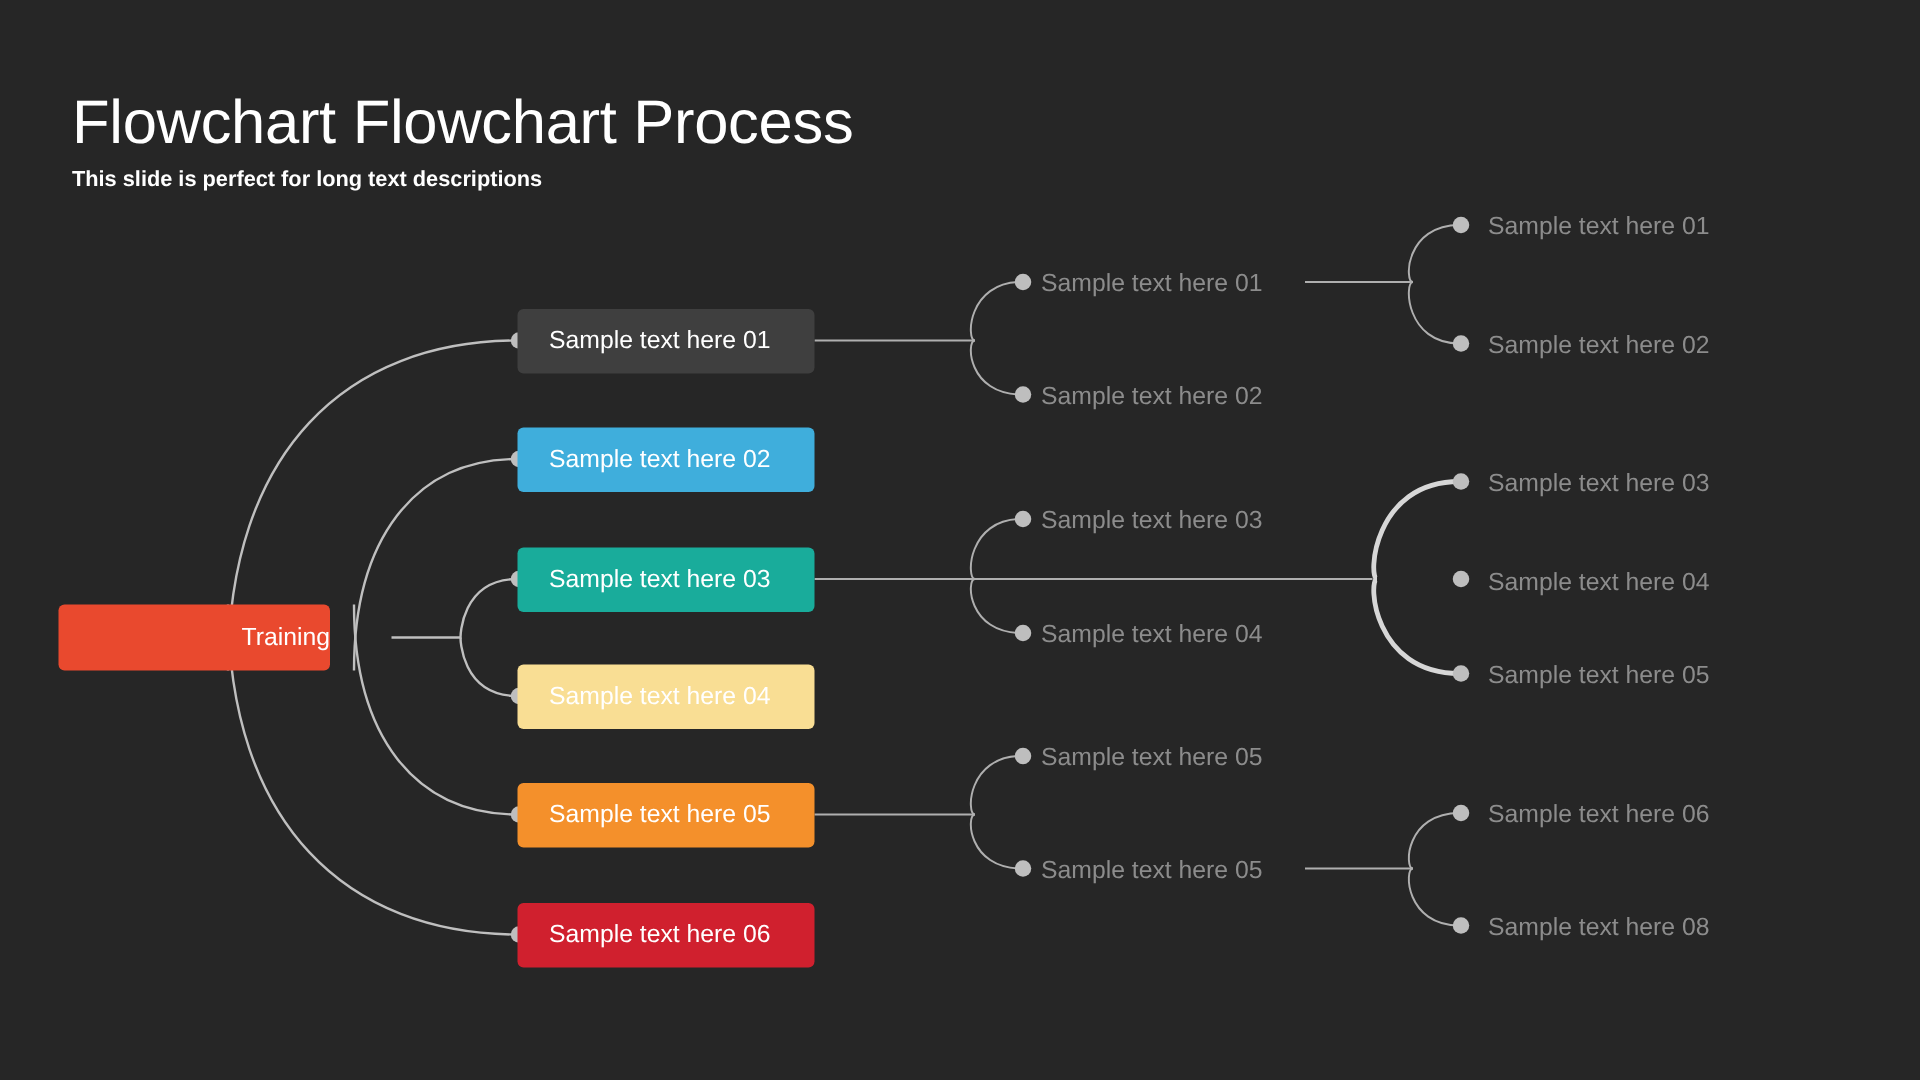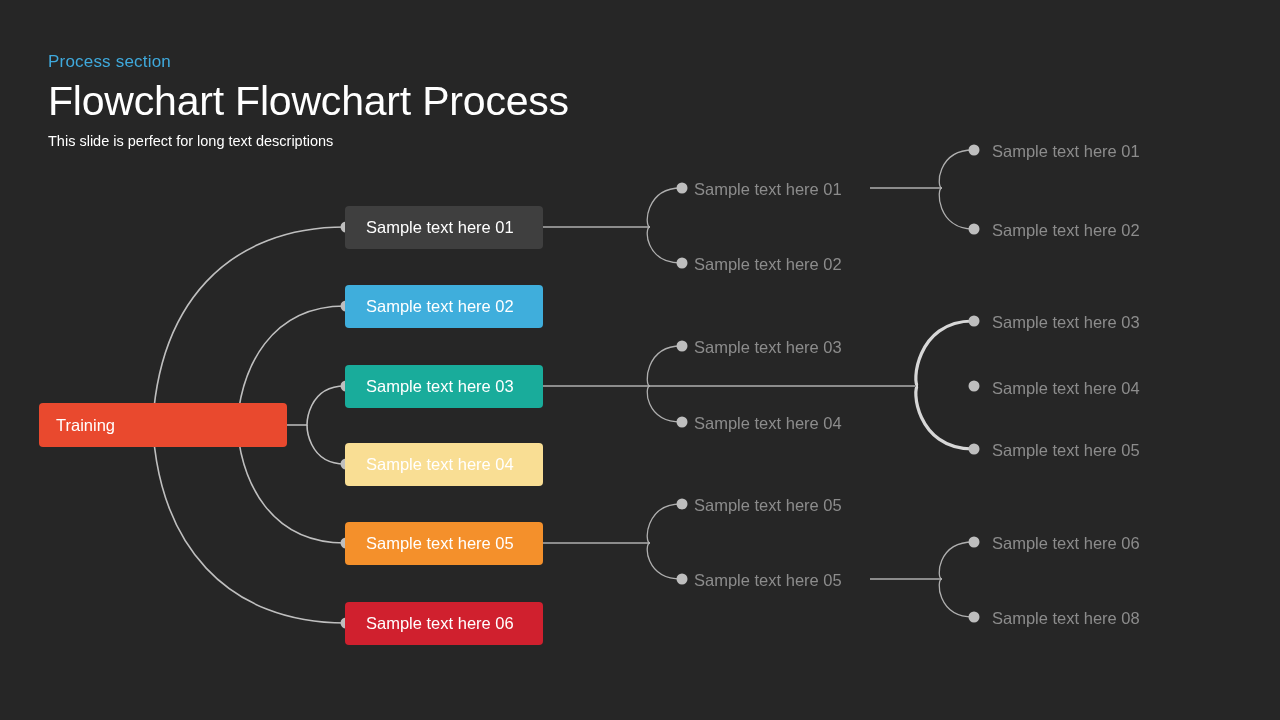--- a/index.html
+++ b/index.html
@@ -40,20 +40,21 @@
     line-height: 1.15;
     margin-top: 6px;
     white-space: nowrap;
   }
   #subtitle {
     font-size: 14.5px;
     color: #FFFFFF;
     line-height: 1.2;
     margin-top: 7px;
     white-space: nowrap;
+    font-weight: bold;
   }
 
   
   #wires {
     position: absolute;
     left: 0;
     top: 0;
     width: 1280px;
     height: 720px;
   }
@@ -87,24 +88,24 @@
   }
   .pbox-label {
     font-size: 16.5px;
     color: #FFFFFF;
     white-space: nowrap;
     line-height: 1;
   }
   #root-box {
     left: 39px;
     top: 403px;
-    width: 248px;
+    width: 181px;
     height: 44px;
     background: #E9492E;
-    justify-content: flex-start;
+    justify-content: flex-end;
     padding-left: 17px;
   }
   #root-box .pbox-label {
     font-size: 16.5px;
   }
   .branch-box {
     left: 345px;
     width: 198px;
     height: 43px;
   }
@@ -119,21 +120,20 @@
   }
   .leaf-c3 { left: 694px; }
   .leaf-c4 { left: 992px; }
 </style>
 </head>
 <body>
 
 <div id="slide" style="background: rgb(38, 38, 38);">
 
   <div id="header">
-    <div id="eyebrow" style="color: rgb(63, 169, 220);">Process section</div>
     <div id="title">Flowchart Flowchart Process</div>
     <div id="subtitle">This slide is perfect for long text descriptions</div>
   </div>
 
   <svg id="wires" viewBox="0 0 1280 720">
 
     <path class="wire" d="M 152 447 C 152 300 232 227 345 227"></path>
     <path class="wire" d="M 236 447 C 236 360 276 306 345 306"></path>
     <path class="wire" d="M 261 425 L 307 425 C 307 425 307 386 345 386"></path>
     <path class="wire" d="M 307 425 C 307 425 307 464 345 464"></path>

